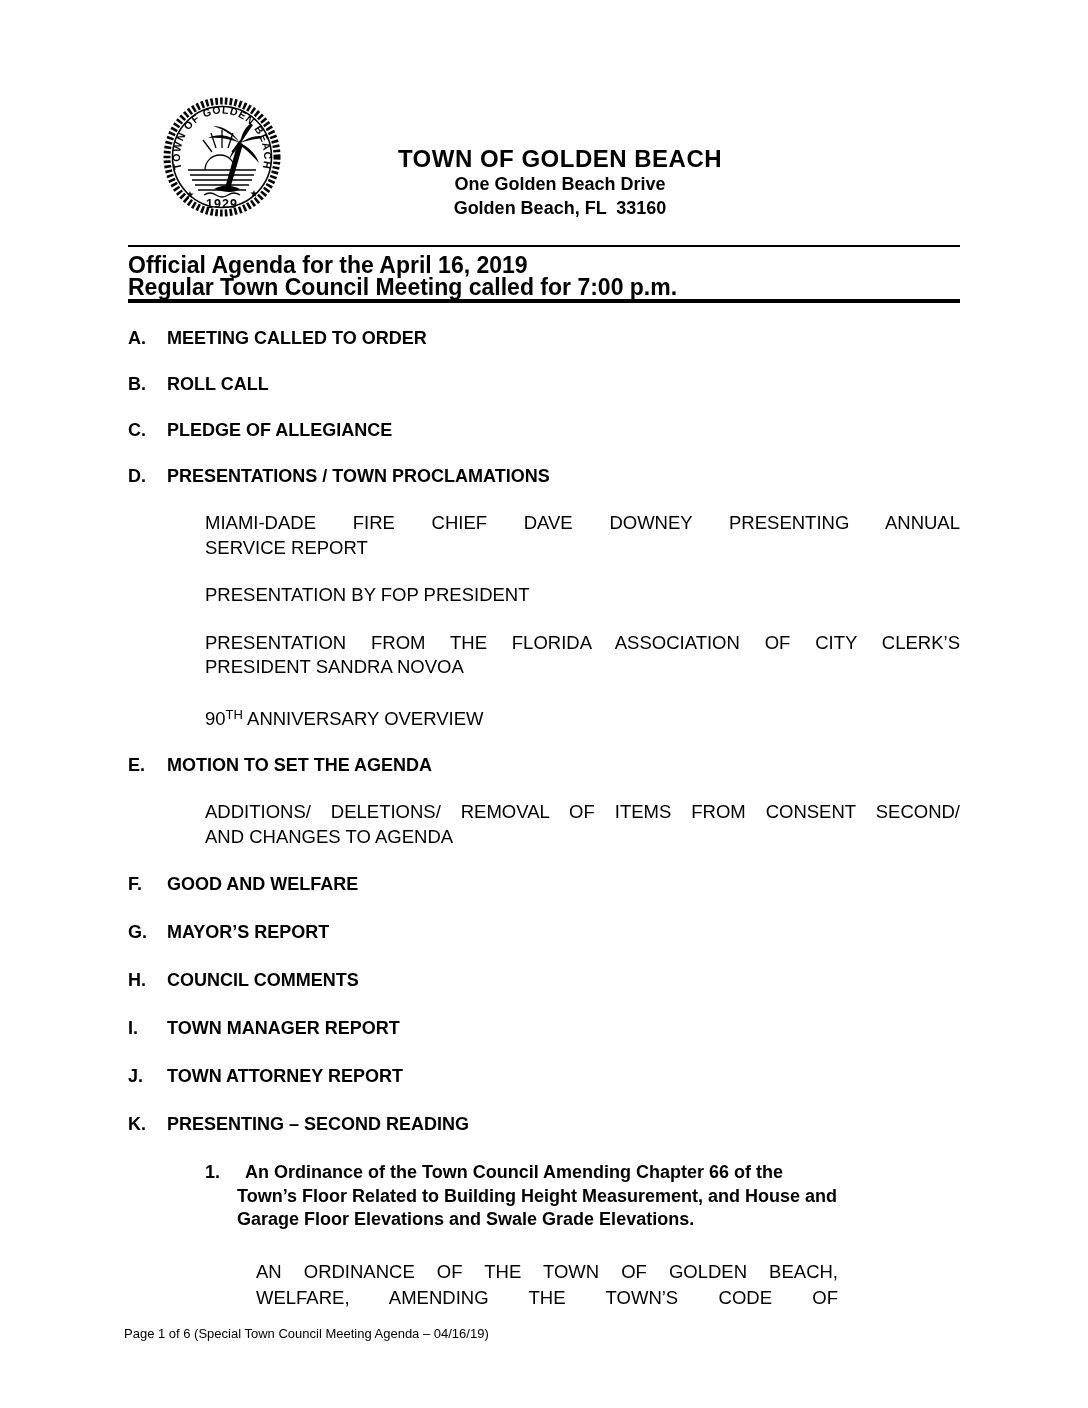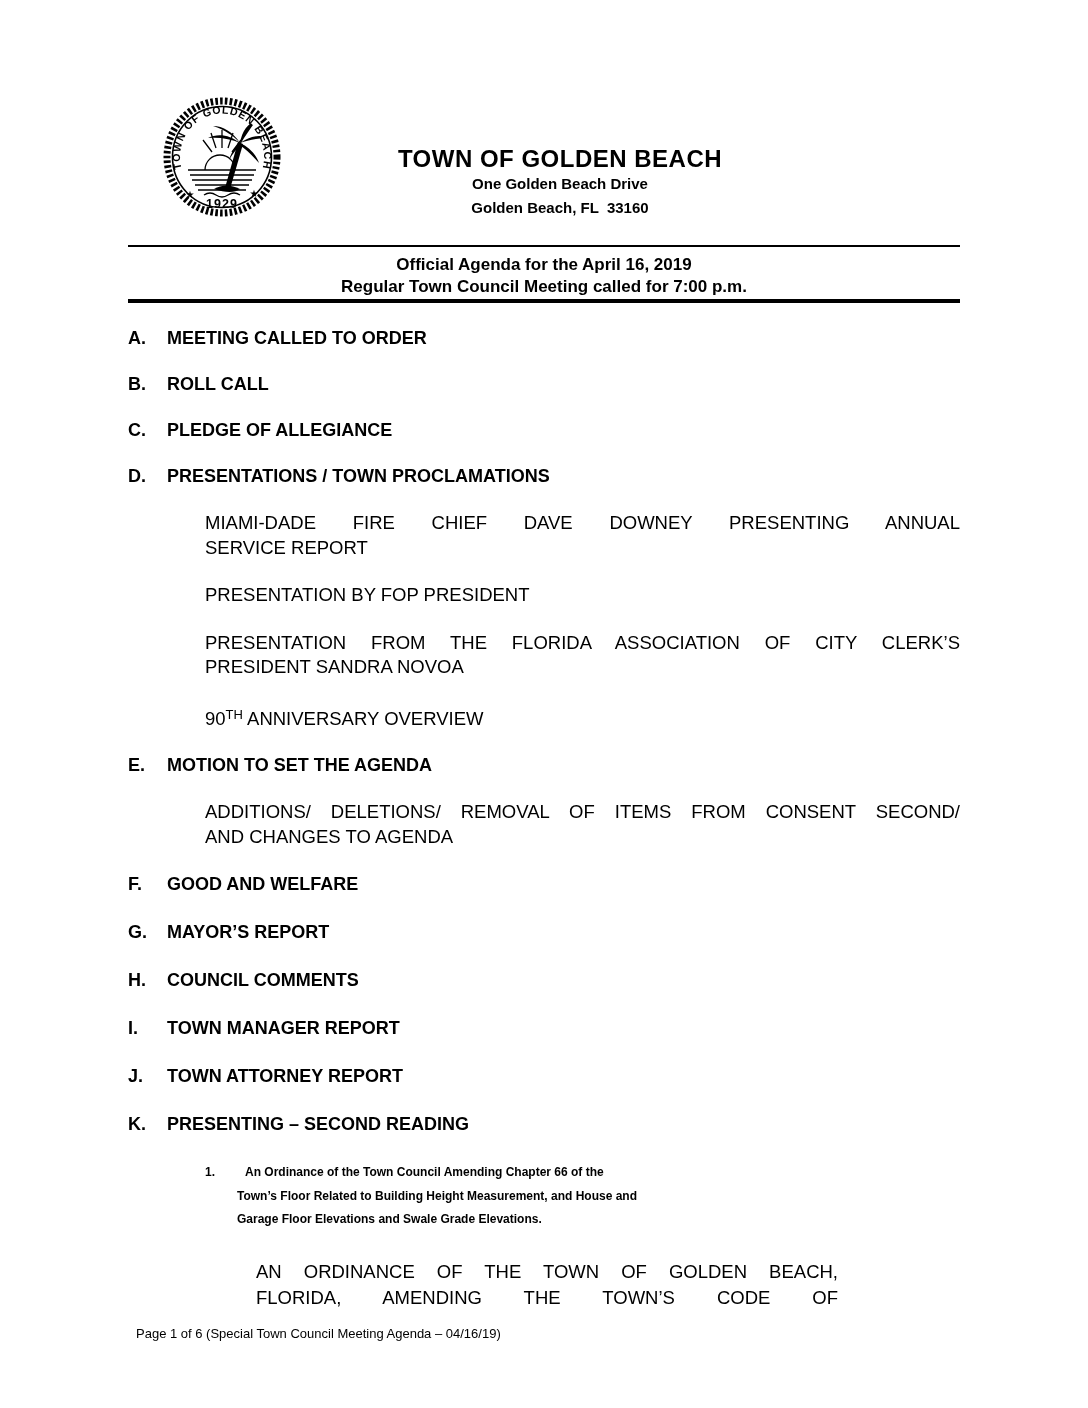--- a/index.html
+++ b/index.html
@@ -13,61 +13,60 @@
     overflow: hidden;
   }
   
   .hdr { position: relative; height: 245px; }
   .seal { position: absolute; left: 162px; top: 96px; width: 120px; height: 122px; }
   .hdr-text {
     position: absolute; left: 300px; top: 146px; width: 520px;
     text-align: center; font-weight: bold;
   }
   .org  { font-size: 24px; line-height: 26px; letter-spacing: 0.5px; }
-  .addr { font-size: 15px; line-height: 24px; }
+  .addr { font-size: 18px; line-height: 24px; }
   .pre  { white-space: pre; }
   
   .content { padding: 0 128px; }
   .title-block {
     border-top: 2px solid #000;
     border-bottom: 4px solid #000;
     padding: 7px 0 1px 0;
-    text-align: center;
     font-weight: bold;
-    font-size: 17px;
+    font-size: 23px;
     line-height: 22px;
   }
   .row { display: flex; margin-top: 23px; font-weight: bold; font-size: 18px; line-height: 23px; }
   .row.mt24 { margin-top: 24px; }
   .row.mt25 { margin-top: 25px; }
   .letter { flex: 0 0 39px; }
   .sub {
     margin: 23px 0 0 77px;
     font-size: 18.5px;
     line-height: 24.5px;
   }
   .just { text-align: justify; text-align-last: justify; text-justify: inter-word; }
   sup.th { font-size: 13px; vertical-align: 6px; letter-spacing: 0; }
   .k1 {
     margin: 25px 0 0 77px;
     font-weight: bold;
-    font-size: 12px;
+    font-size: 18px;
     line-height: 23.5px;
   }
   .k1 .num { display: inline-block; width: 40px; }
   .k1 .cont { padding-left: 32px; }
   .ordbody {
     margin: 27px 0 0 128px;
     width: 582px;
     font-size: 18.5px;
     line-height: 26px;
   }
   .footer {
     position: absolute;
-    left: 136px;
+    left: 124px;
     top: 1326px;
     font-size: 13px;
     line-height: 16px;
   }
 </style>
 </head>
 <body>
 
 <div class="page">
 
@@ -197,20 +196,20 @@
     </div>
 
     <div class="k1">
       <div><span class="num">1.</span><span>An Ordinance of the Town Council Amending Chapter 66 of the</span></div>
       <div class="cont">Town’s Floor Related to Building Height Measurement, and House and</div>
       <div class="cont">Garage Floor Elevations and Swale Grade Elevations.</div>
     </div>
 
     <div class="ordbody">
       <div class="just">AN ORDINANCE OF THE TOWN OF GOLDEN BEACH,</div>
-      <div class="just">FLORIDA, AMENDING THE TOWN’S CODE OF</div>
+      <div class="just">WELFARE, AMENDING THE TOWN’S CODE OF</div>
     </div>
 
   </div>
 
   <div class="footer">Page 1 of 6 (Special Town Council Meeting Agenda – 04/16/19)</div>
 
 </div>
 
 </body></html>

